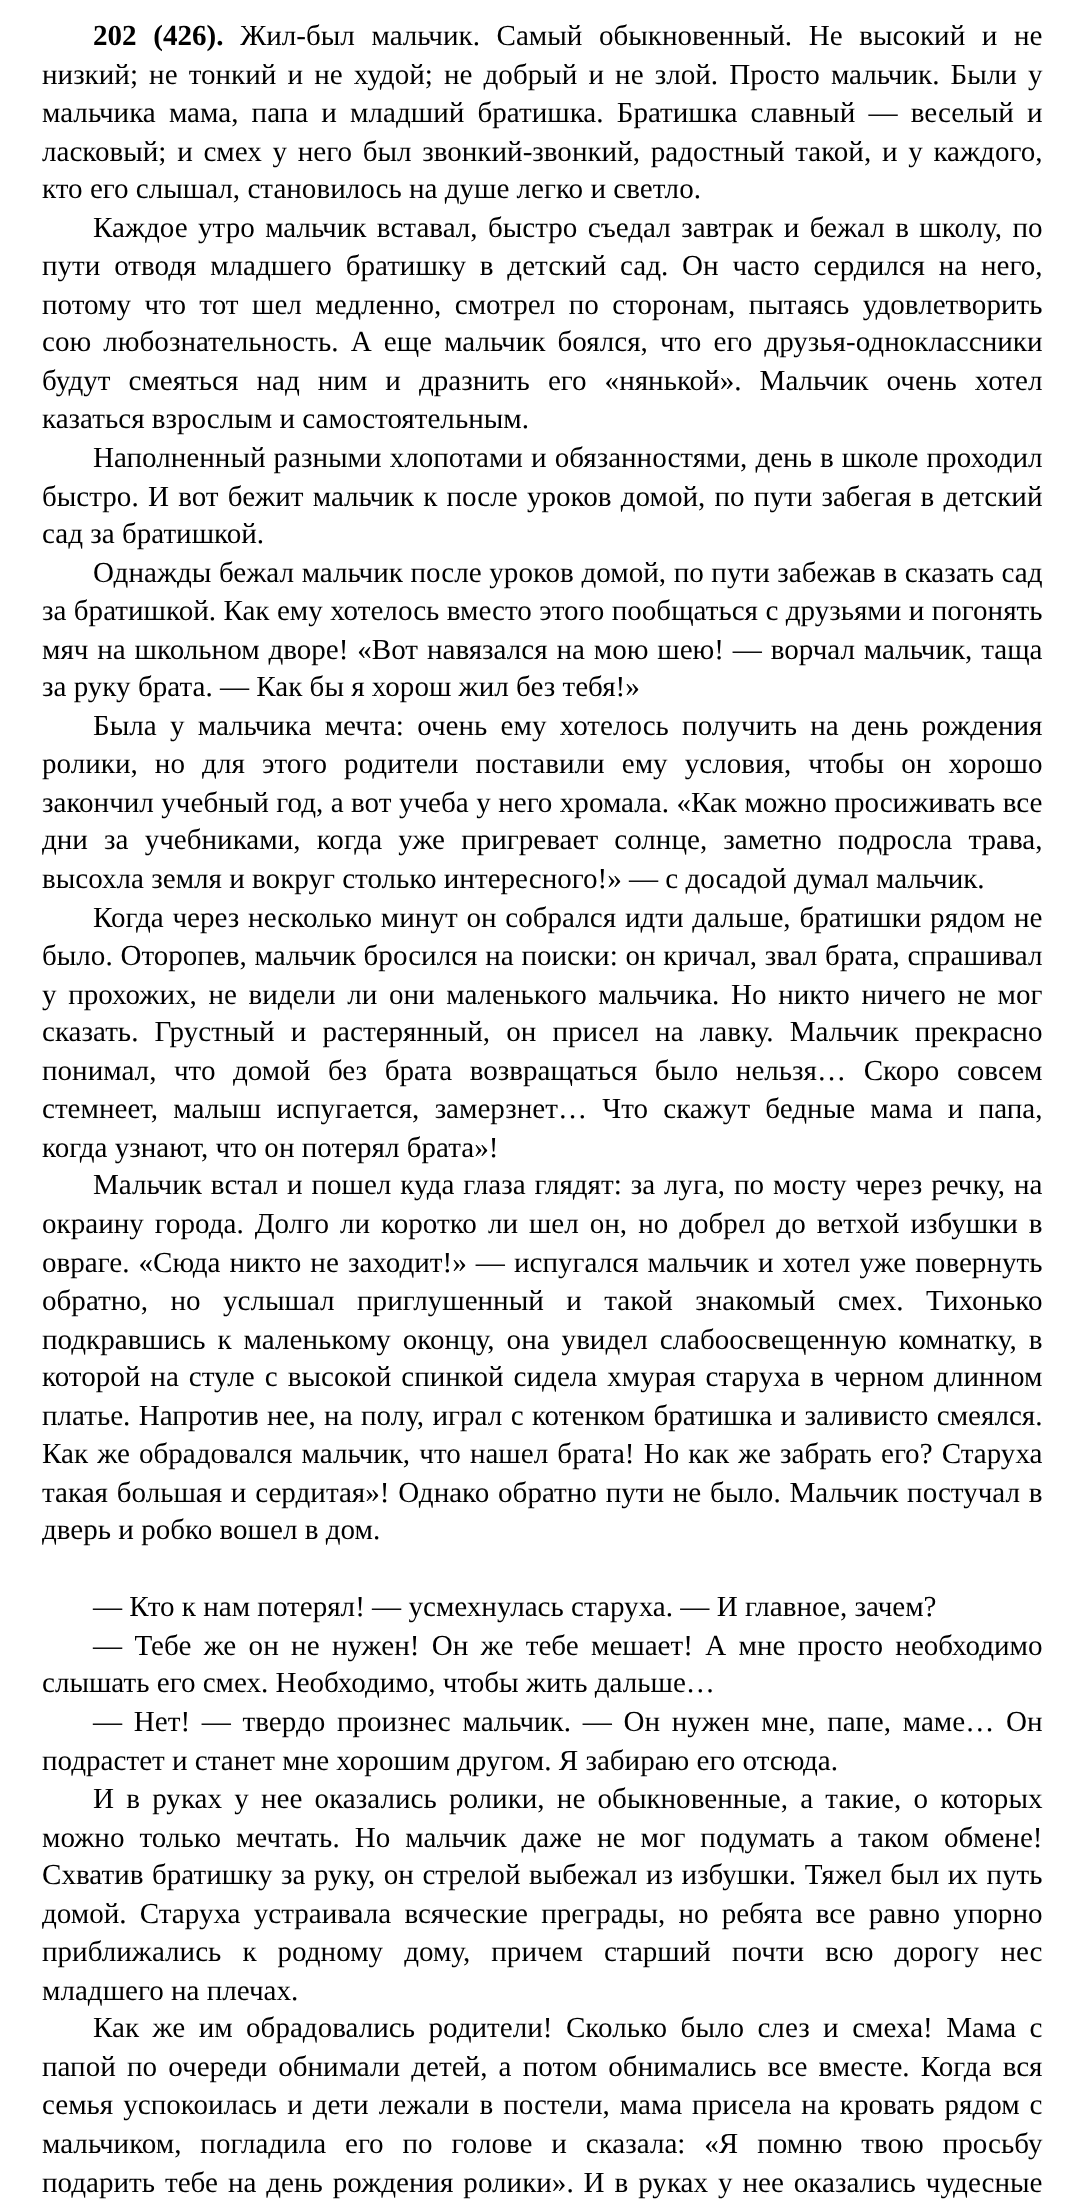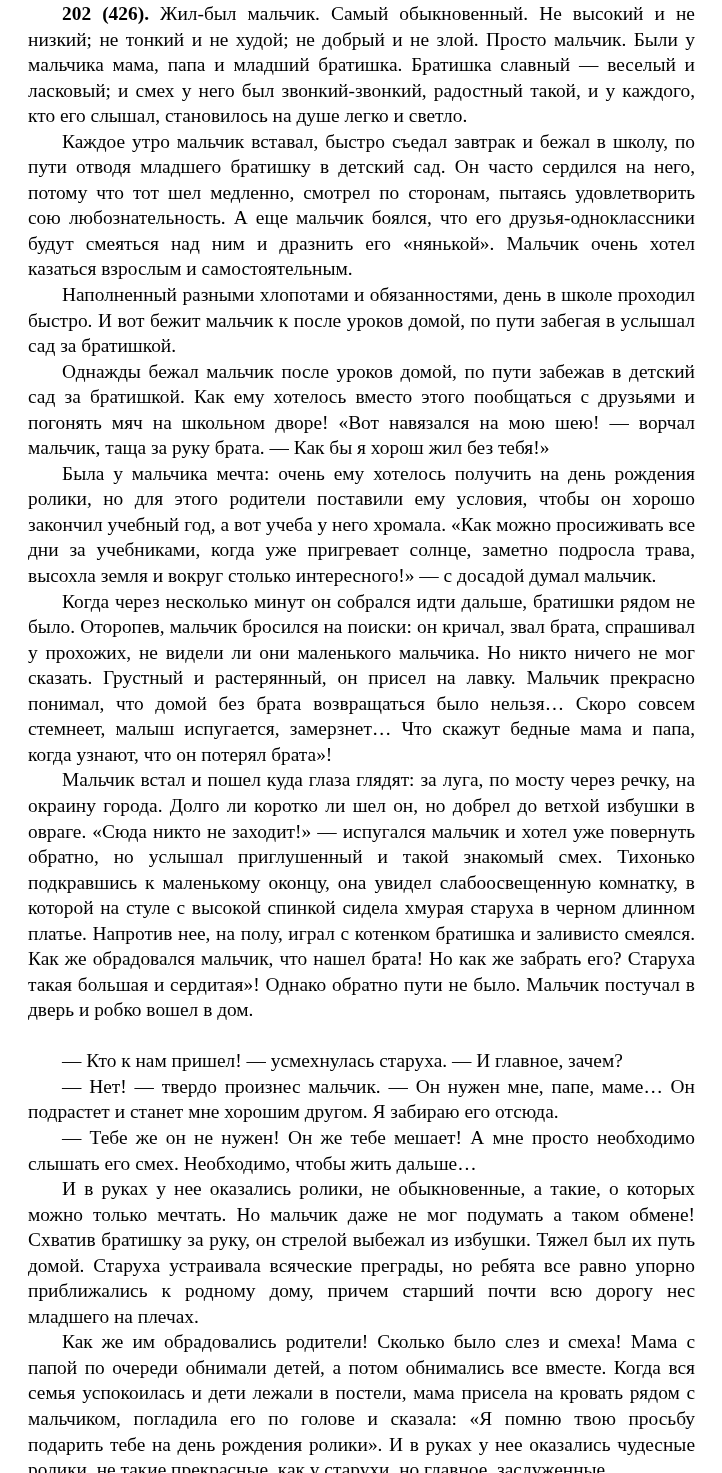--- a/index.html
+++ b/index.html
@@ -14,21 +14,21 @@
     overflow: hidden;
     font-family: "Liberation Serif", "DejaVu Serif", serif;
     color: #000000;
     -webkit-font-smoothing: none;
   }
   .page {
     position: relative;
     width: 722px;
     height: 1473px;
     box-sizing: border-box;
-    padding: 1px 27px 0 28px;
+    padding: 12px 27px 0 28px;
   }
   .body-text {
     font-size: 19.4px;
     line-height: 25.55px;
     text-align: justify;
     text-justify: inter-word;
     letter-spacing: 0px;
     word-spacing: 0px;
     hyphens: manual;
   }
@@ -51,34 +51,34 @@
 </head>
 <body>
 
 <div class="page">
   <div class="body-text">
 
     <p class="para"><span class="exnum">202 (426).</span><span> Жил-был мальчик. Самый обыкновенный. Не высокий и не низкий; не тонкий и не худой; не добрый и не злой. Просто мальчик. Были у мальчика мама, папа и младший братишка. Братишка славный — веселый и ласковый; и смех у него был звонкий-звонкий, радостный такой, и у каждого, кто его слышал, становилось на душе легко и светло.</span></p>
 
     <p class="para">Каждое утро мальчик вставал, быстро съедал завтрак и бежал в школу, по пути отводя младшего братишку в детский сад. Он часто сердился на него, потому что тот шел медленно, смотрел по сторонам, пытаясь удовлетворить сою любознательность. А еще мальчик боялся, что его друзья-одноклассники будут смеяться над ним и дразнить его «нянькой». Мальчик очень хотел казаться взрослым и самостоятельным.</p>
 
-    <p class="para">Наполненный разными хлопотами и обязанностями, день в школе проходил быстро. И вот бежит мальчик к после уроков домой, по пути забегая в услышал сад за братишкой.</p>
+    <p class="para">Наполненный разными хлопотами и обязанностями, день в школе проходил быстро. И вот бежит мальчик к после уроков домой, по пути забегая в детский сад за братишкой.</p>
 
-    <p class="para">Однажды бежал мальчик после уроков домой, по пути забежав в детский сад за братишкой. Как ему хотелось вместо этого пообщаться с друзьями и погонять мяч на школьном дворе! «Вот навязался на мою шею! — ворчал мальчик, таща за руку брата. — Как бы я хорош жил без тебя!»</p>
+    <p class="para">Однажды бежал мальчик после уроков домой, по пути забежав в сказать сад за братишкой. Как ему хотелось вместо этого пообщаться с друзьями и погонять мяч на школьном дворе! «Вот навязался на мою шею! — ворчал мальчик, таща за руку брата. — Как бы я хорош жил без тебя!»</p>
 
     <p class="para">Была у мальчика мечта: очень ему хотелось получить на день рождения ролики, но для этого родители поставили ему условия, чтобы он хорошо закончил учебный год, а вот учеба у него хромала. «Как можно просиживать все дни за учебниками, когда уже пригревает солнце, заметно подросла трава, высохла земля и вокруг столько интересного!» — с досадой думал мальчик.</p>
 
     <p class="para">Когда через несколько минут он собрался идти дальше, братишки рядом не было. Оторопев, мальчик бросился на поиски: он кричал, звал брата, спрашивал у прохожих, не видели ли они маленького мальчика. Но никто ничего не мог сказать. Грустный и растерянный, он присел на лавку. Мальчик прекрасно понимал, что домой без брата возвращаться было нельзя… Скоро совсем стемнеет, малыш испугается, замерзнет… Что скажут бедные мама и папа, когда узнают, что он потерял брата»!</p>
 
     <p class="para">Мальчик встал и пошел куда глаза глядят: за луга, по мосту через речку, на окраину города. Долго ли коротко ли шел он, но добрел до ветхой избушки в овраге. «Сюда никто не заходит!» — испугался мальчик и хотел уже повернуть обратно, но услышал приглушенный и такой знакомый смех. Тихонько подкравшись к маленькому оконцу, она увидел слабоосвещенную комнатку, в которой на стуле с высокой спинкой сидела хмурая старуха в черном длинном платье. Напротив нее, на полу, играл с котенком братишка и заливисто смеялся. Как же обрадовался мальчик, что нашел брата! Но как же забрать его? Старуха такая большая и сердитая»! Однако обратно пути не было. Мальчик постучал в дверь и робко вошел в дом.</p>
 
     <div class="dialogue-block">
-      <p class="dialogue">— Кто к нам пришел! — усмехнулась старуха. — И главное, зачем?</p>
+      <p class="dialogue">— Кто к нам потерял! — усмехнулась старуха. — И главное, зачем?</p>
+      <p class="dialogue">— Тебе же он не нужен! Он же тебе мешает! А мне просто необходимо слышать его смех. Необходимо, чтобы жить дальше…</p>
       <p class="dialogue">— Нет! — твердо произнес мальчик. — Он нужен мне, папе, маме… Он подрастет и станет мне хорошим другом. Я забираю его отсюда.</p>
-      <p class="dialogue">— Тебе же он не нужен! Он же тебе мешает! А мне просто необходимо слышать его смех. Необходимо, чтобы жить дальше…</p>
     </div>
 
     <p class="para">И в руках у нее оказались ролики, не обыкновенные, а такие, о которых можно только мечтать. Но мальчик даже не мог подумать а таком обмене! Схватив братишку за руку, он стрелой выбежал из избушки. Тяжел был их путь домой. Старуха устраивала всяческие преграды, но ребята все равно упорно приближались к родному дому, причем старший почти всю дорогу нес младшего на плечах.</p>
 
     <p class="para">Как же им обрадовались родители! Сколько было слез и смеха! Мама с папой по очереди обнимали детей, а потом обнимались все вместе. Когда вся семья успокоилась и дети лежали в постели, мама присела на кровать рядом с мальчиком, погладила его по голове и сказала: «Я помню твою просьбу подарить тебе на день рождения ролики». И в руках у нее оказались чудесные ролики, не такие прекрасные, как у старухи, но главное, заслуженные.</p>
 
   </div>
 </div>
 
 </body></html>

